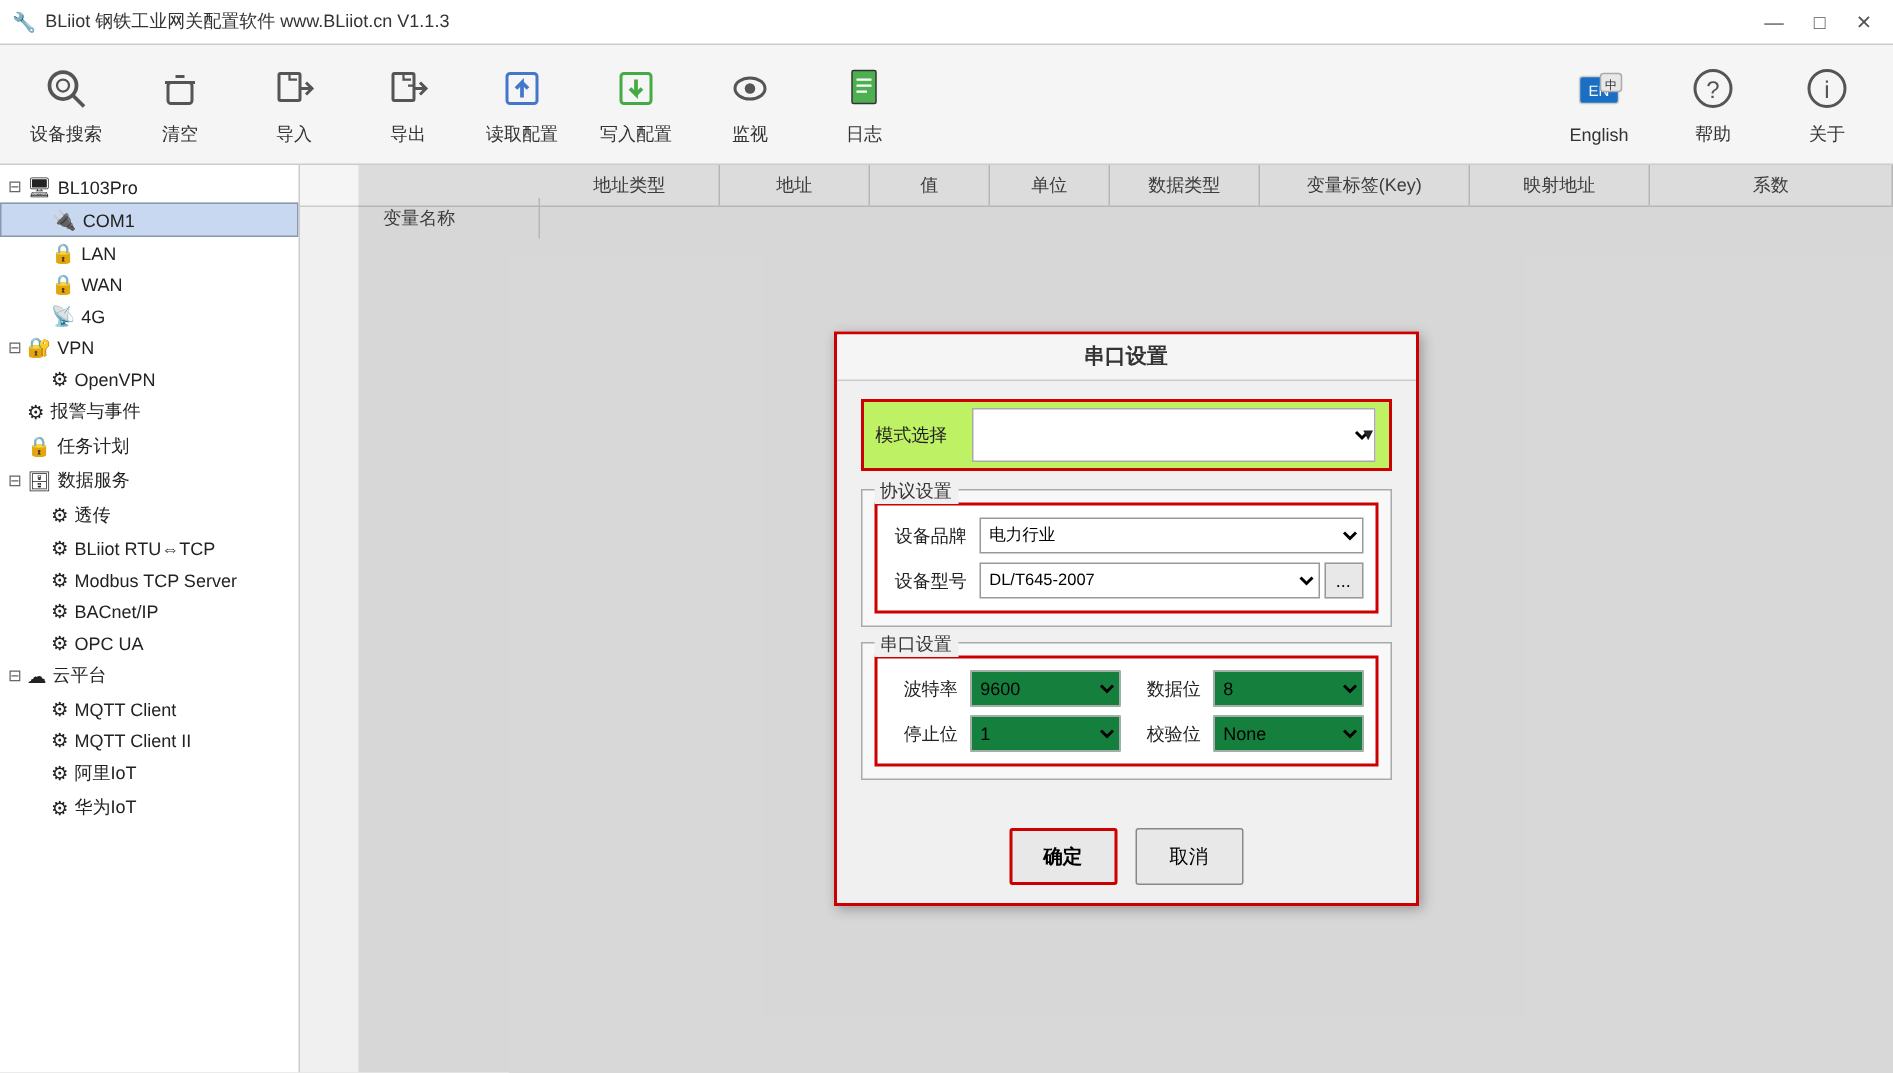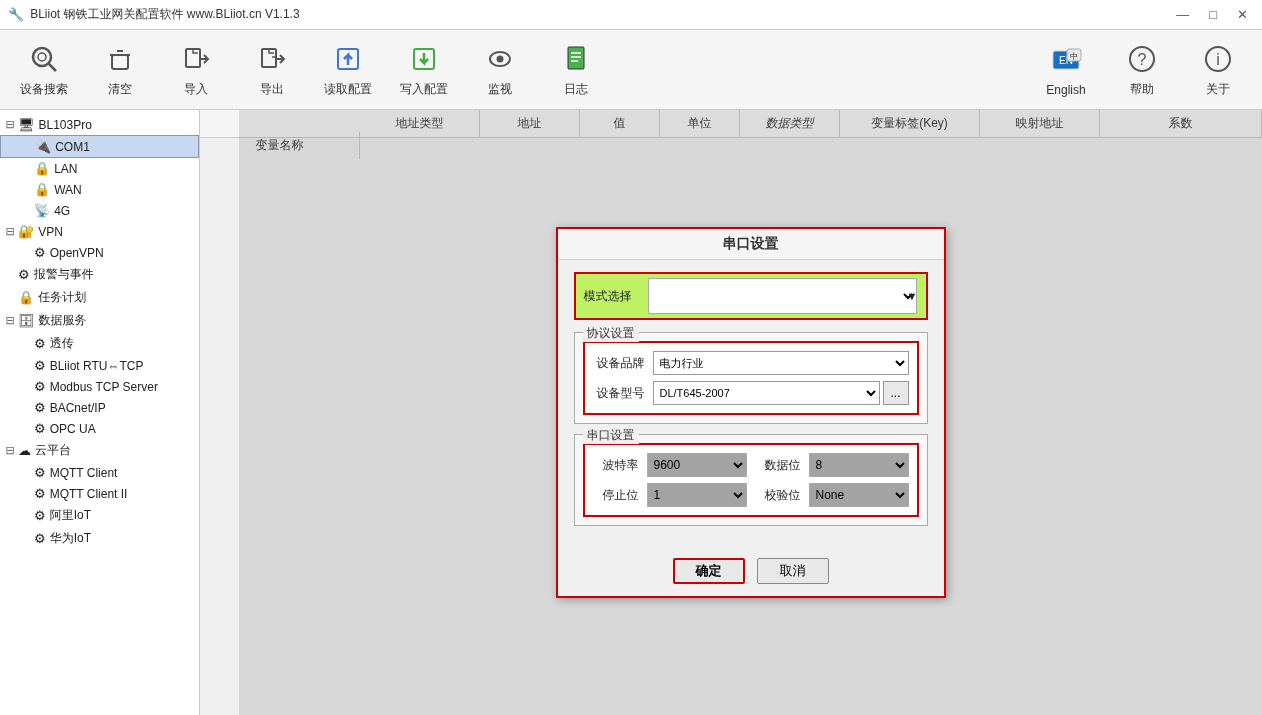--- a/index.html
+++ b/index.html
@@ -216,36 +216,36 @@
       gap: 6px 8px;
       align-items: center;
     }
     .serial-label {
       font-size: 12px;
       text-align: right;
     }
     .serial-select {
       height: 24px;
       border: 1px solid #aaa;
-      background: #a3a3a3;
+      background: #15803d;
       font-size: 12px;
       padding: 0 2px;
       width: 100%;
     }
 
     
     #dialog-footer {
       display: flex;
       justify-content: center;
       gap: 12px;
       padding: 10px 0 12px 0;
     }
     .dlg-btn {
       width: 72px;
-      height: 26px;
+      height: 38px;
       font-size: 13px;
       cursor: pointer;
       border: 1px solid #888;
       border-radius: 2px;
     }
     .dlg-btn-ok {
       background: #e8e8e8;
       border: 2px solid #cc0000;
       font-weight: bold;
     }
@@ -512,21 +512,21 @@
   </div>
 
   <div id="content">
 
     <div id="table-header">
       <div class="th-cell" style="width:160px;margin-top:43px;">变量名称</div>
       <div class="th-cell" style="width:120px;">地址类型</div>
       <div class="th-cell" style="width:100px;">地址</div>
       <div class="th-cell" style="width:80px;">值</div>
       <div class="th-cell" style="width:80px;">单位</div>
-      <div class="th-cell" style="width:100px;font-style:italic;">数据类型</div>
+      <div class="th-cell" style="width:100px;">数据类型</div>
       <div class="th-cell" style="width:140px;">变量标签(Key)</div>
       <div class="th-cell" style="width:120px;">映射地址</div>
       <div class="th-cell" style="flex:1;">系数</div>
     </div>
 
     <div id="dialog-overlay">
       <div id="dialog">
         <div id="dialog-title">串口设置</div>
         <div id="dialog-body">
 

